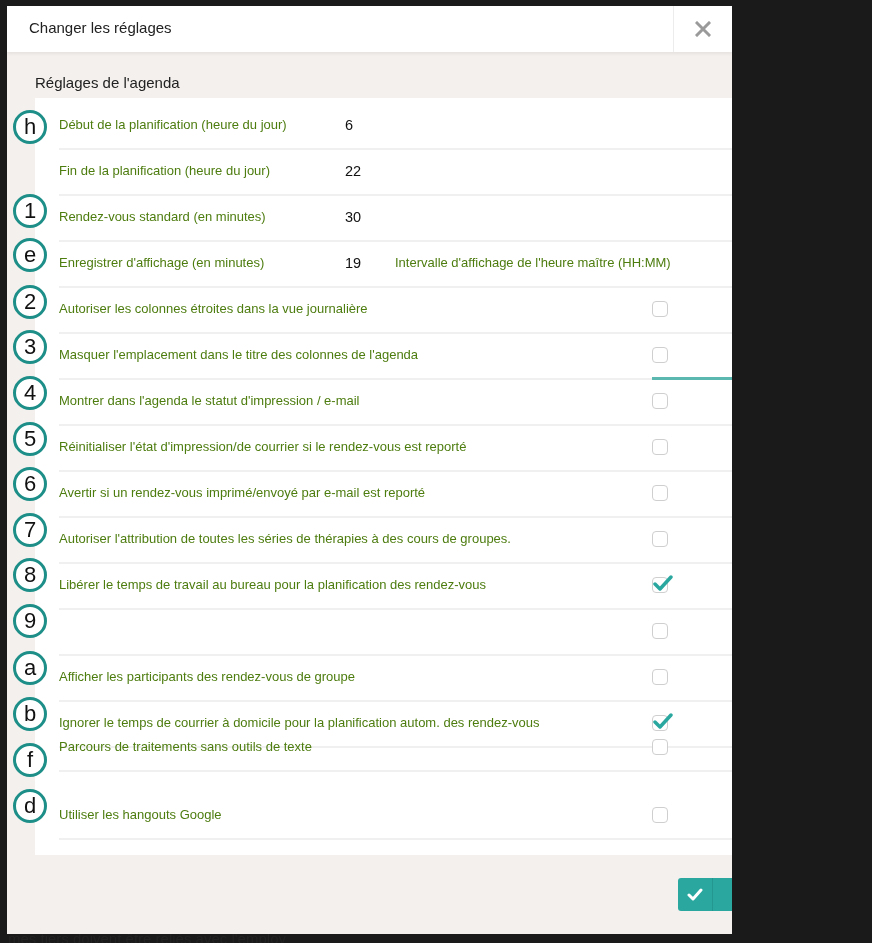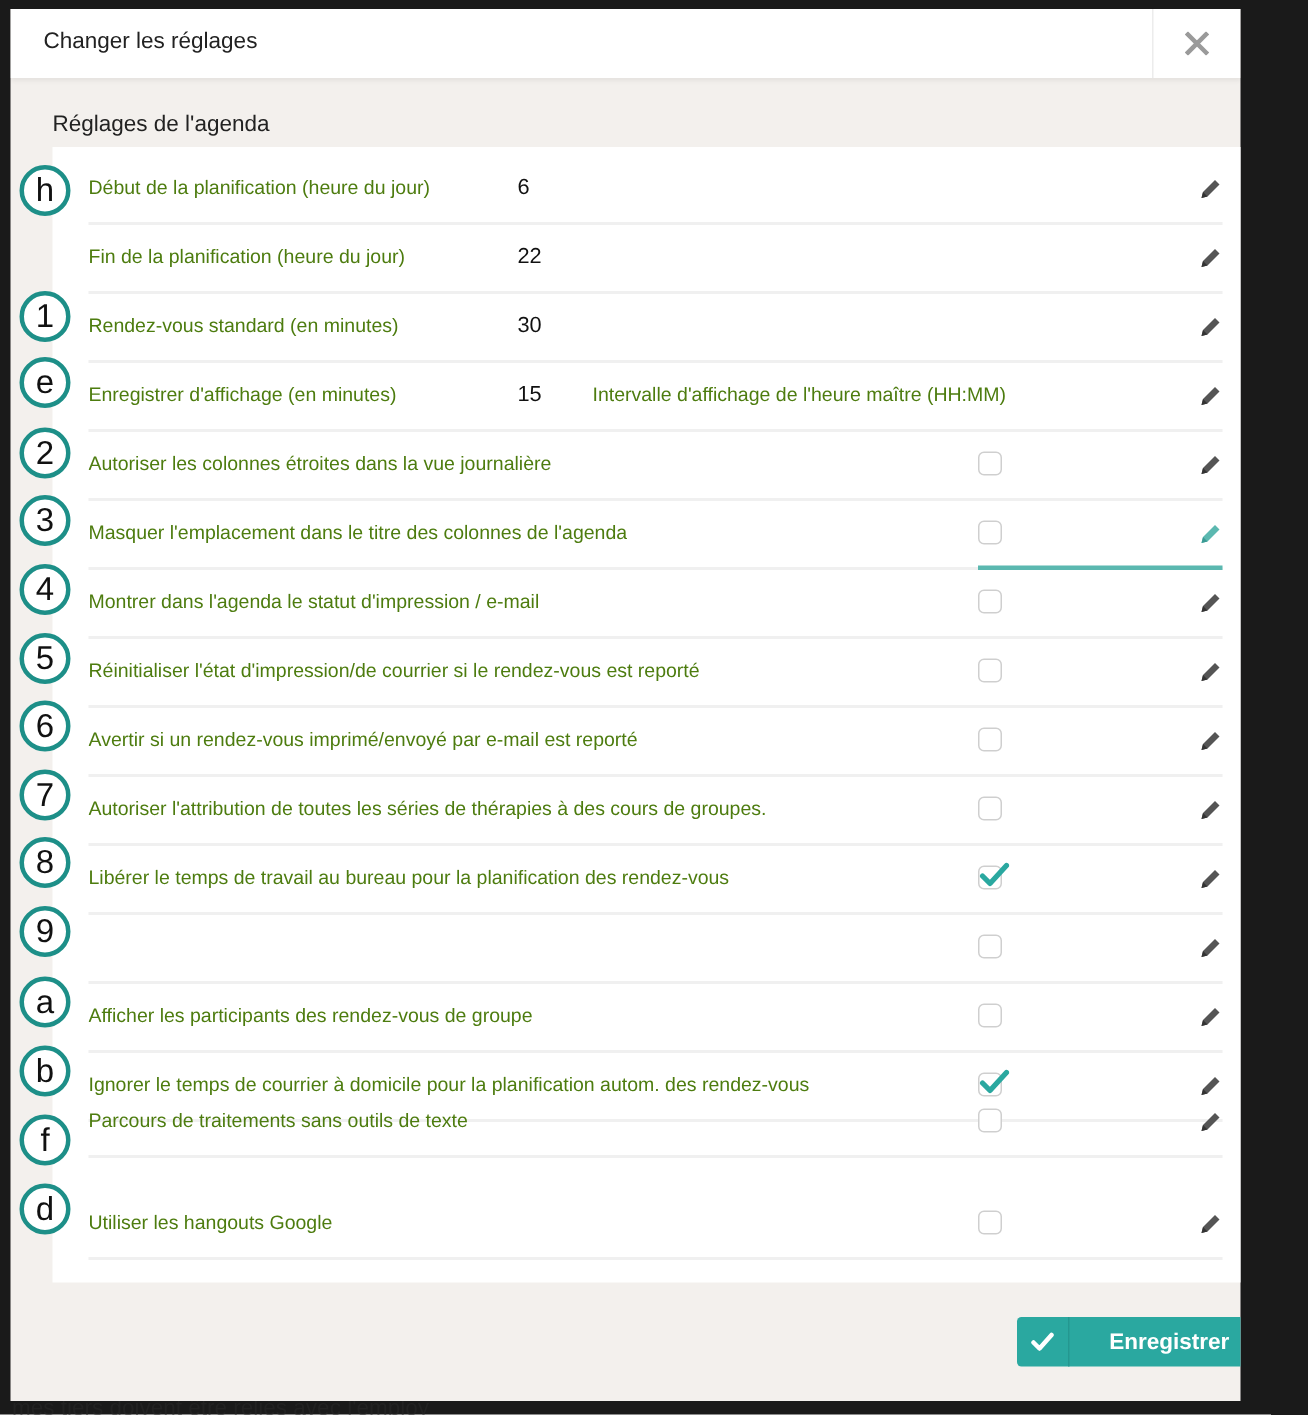--- a/index.html
+++ b/index.html
@@ -8,21 +8,21 @@
     background: #1a1a1a;
     font-family: "DejaVu Sans", "Liberation Sans", sans-serif;
     position: relative;
   }
   .bg-text {
     position: absolute; left: 8px; top: 930px;
     font-size: 15px; color: #222; white-space: nowrap;
     font-family: "Liberation Sans", sans-serif;
   }
   .dialog {
-    position: absolute; left: 7px; top: 6px; width: 820px; height: 928px;
+    position: absolute; left: 7px; top: 6px; width: 725px; height: 928px;
     background: #f3f0ed;
     overflow: hidden;
   }
   .header {
     position: absolute; left: 0; top: 0; width: 100%; height: 46px;
     background: #ffffff;
     box-shadow: 0 2px 3px rgba(0,0,0,0.06);
   }
   .header-title {
     position: absolute; left: 22px; top: 13px;
@@ -141,21 +141,21 @@
       <div class="value" style="left:286px">30</div>
       <svg class="pencil" viewBox="0 0 16 16">
           <path d="M2 14 L3 10 L11 2 L14 5 L6 13 Z" fill="#555"></path>
           <path d="M2 14 L3 10 L6 13 Z" fill="#333"></path>
         </svg>
       <div class="underline"></div>
     </div>
 
     <div class="row" style="top:144px">
       <div class="label">Enregistrer d'affichage (en minutes)</div>
-      <div class="value" style="left:286px">15</div>
+      <div class="value" style="left:286px">19</div>
       <div class="label" style="left:336px">Intervalle d'affichage de l'heure maître (HH:MM)</div>
       <div class="value" style="left:690px"></div>
       <svg class="pencil" viewBox="0 0 16 16">
           <path d="M2 14 L3 10 L11 2 L14 5 L6 13 Z" fill="#555"></path>
           <path d="M2 14 L3 10 L6 13 Z" fill="#333"></path>
         </svg>
       <div class="underline"></div>
     </div>
 
     <div class="row" style="top:236px">

